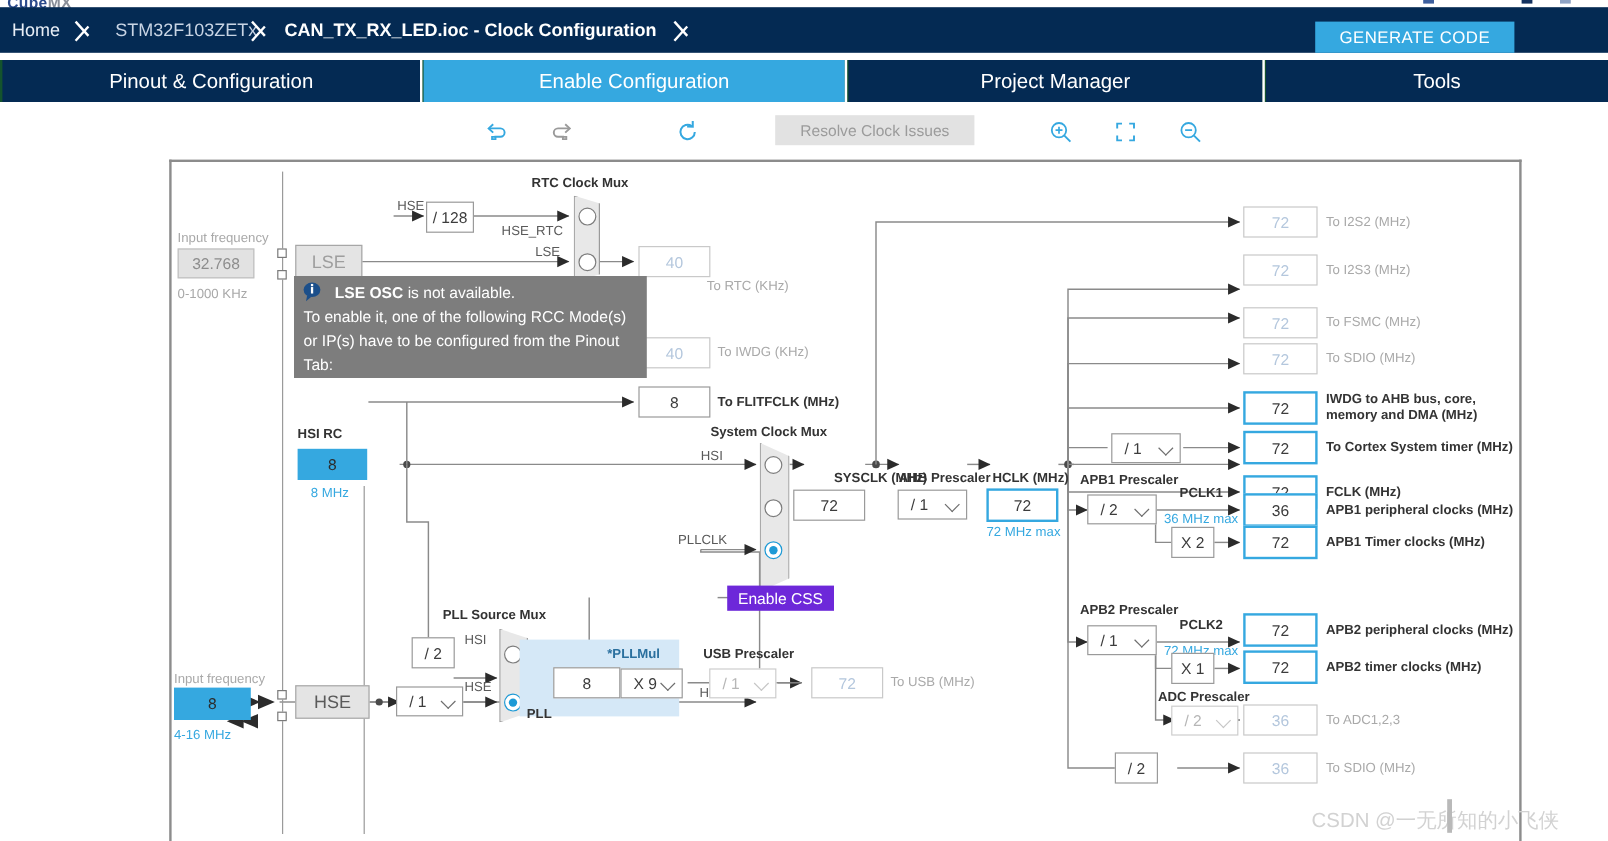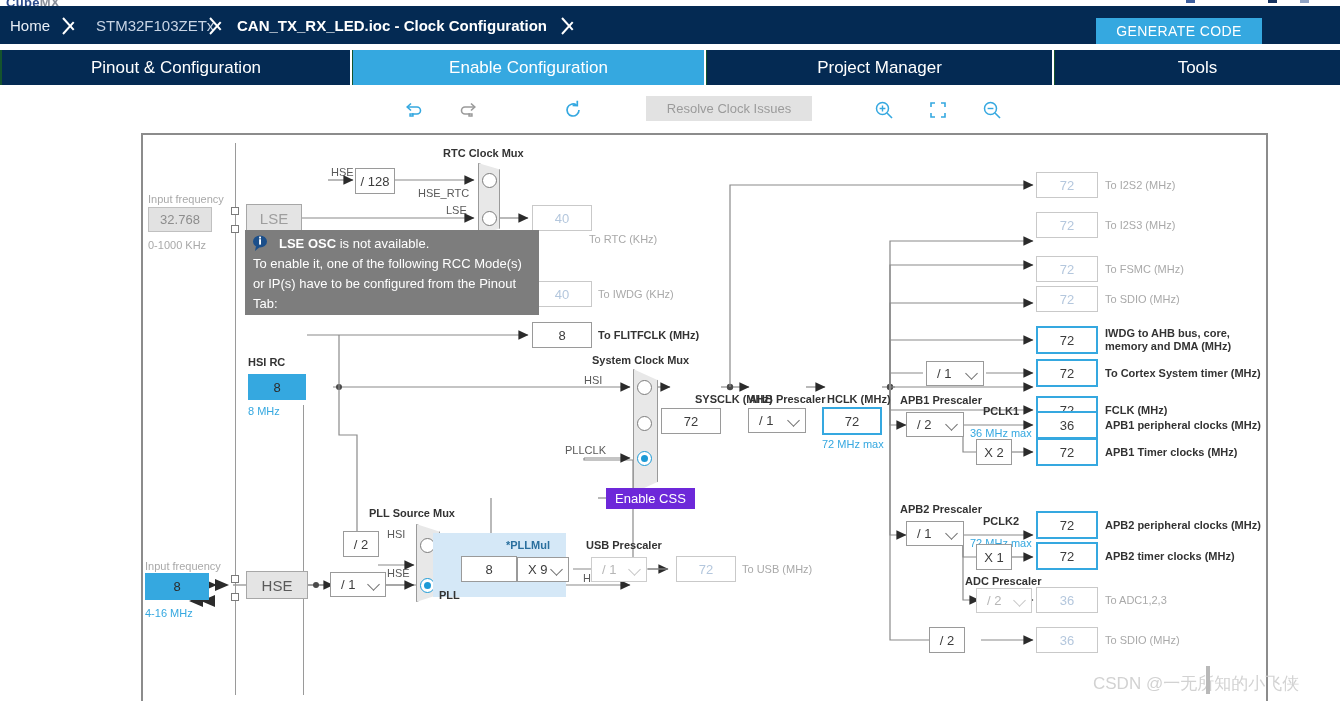--- a/index.html
+++ b/index.html
@@ -430,21 +430,21 @@
   <div class="lbl dim" style="left:446px; top:77px;margin-top:21px;">To RTC (KHz)</div>
 
   <div class="vbox disabled" style="left:389px; top:146px; width:60px;">40</div>
   <div class="lbl dim" style="left:455px; top:153px;">To IWDG (KHz)</div>
 
   <div class="vbox" style="left:389px; top:187px; width:60px;">8</div>
   <div class="lbl dark" style="left:455px; top:194px;">To FLITFCLK (MHz)</div>
 
   <div class="lbl dark" style="left:105px; top:221px;">HSI RC</div>
   <div class="vbox filled" style="left:105px; top:239px; width:58px;">8</div>
-  <div class="lbl blue" style="left:105px; top:270px;">8 MHz</div>
+  <div class="lbl blue" style="left:116px; top:270px;">8 MHz</div>
 
   <div class="lbl dim" style="left:2px; top:425px;">Input frequency</div>
   <div class="vbox filled" style="left:2px; top:438px; width:64px; height:27px;">8</div>
   <div class="lbl blue" style="left:2px; top:472px;">4-16 MHz</div>
   <div class="handle" style="left:88px; top:440px;"></div>
   <div class="handle" style="left:88px; top:458px;"></div>
   <div class="osc-btn" style="left:103px; top:436px; width:62px;">HSE</div>
   <div class="sel" style="left:187px; top:437px; width:56px;">
     <span class="selval">/ 1</span>
     <span class="caret"></span>

